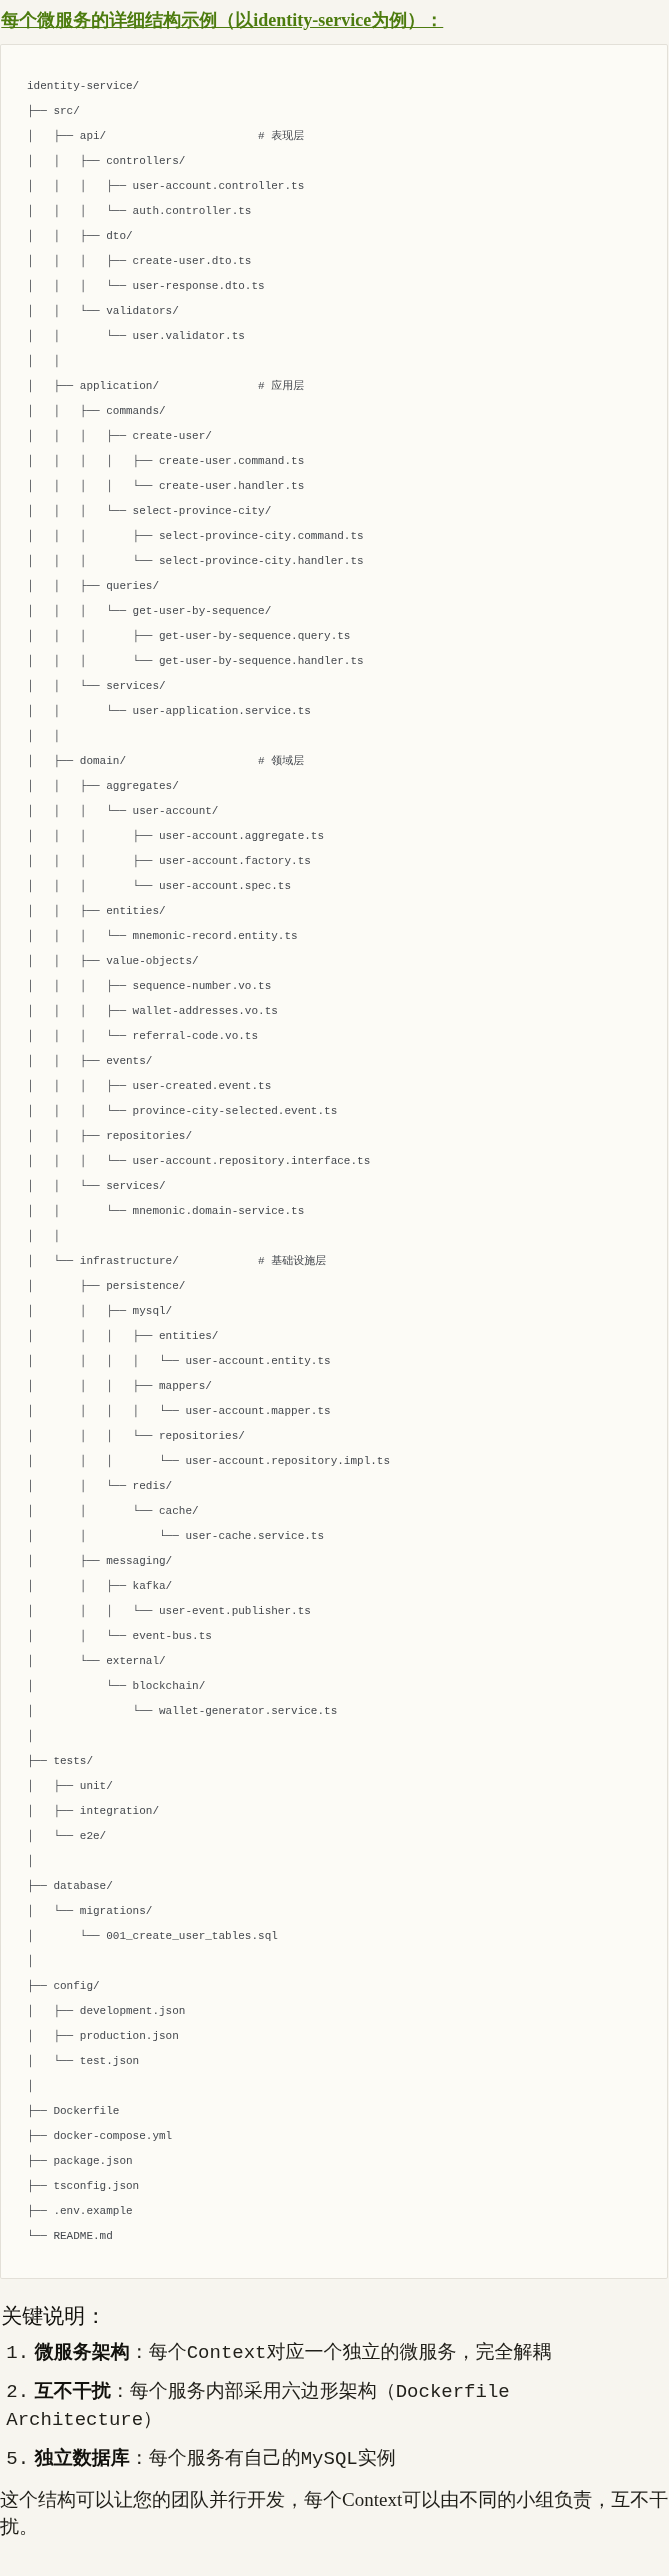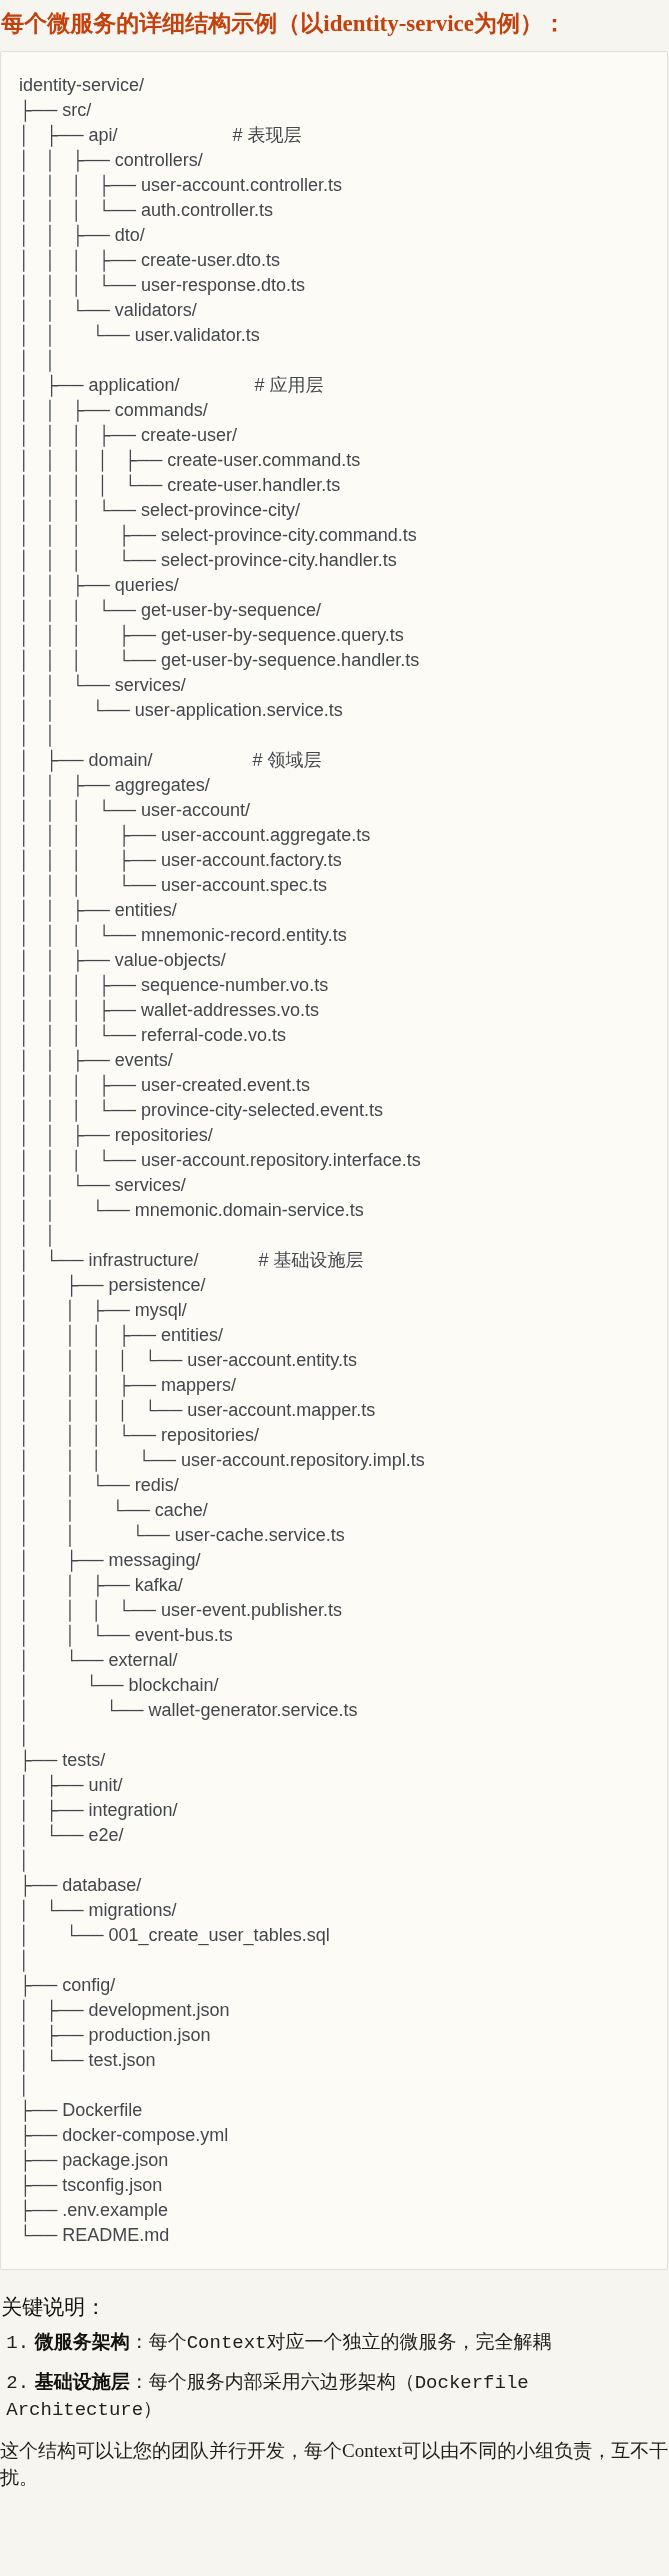--- a/index.html
+++ b/index.html
@@ -11,39 +11,40 @@
     width: 669px;
     min-height: 2576px;
     font-family: "Liberation Serif", serif;
     color: #1c1b16;
     box-sizing: border-box;
   }
   .page {
     padding: 0 0 10px 0;
   }
   .doc-title {
-    font-size: 23px;
+    font-size: 18px;
     line-height: 1.35;
     font-weight: 700;
-    color: #c2410c;
+    color: #4d7c0f;
     margin: 7.5px 1.3px 0 1.3px;
+    text-decoration: underline;
   }
   .tree-block {
     box-sizing: border-box;
     margin: 12.5px 1.3px 0 0;
     background: #fcfbf6;
     border: 0.6px solid #e3e0d8;
     border-radius: 1.9px;
     padding: 13px 10px;
     overflow: hidden;
   }
   .tree-block pre {
-    margin: 8px;
-    font-family: Liberation Sans, sans-serif;
-    font-size: 18px;
+    margin: 16px;
+    font-family: Liberation Mono, monospace;
+    font-size: 11px;
     line-height: 25px;
     color: #43474d;
     white-space: pre;
   }
   .notes-heading {
     font-size: 21px;
     line-height: 29px;
     font-weight: 400;
     color: #12110d;
     margin: 22.5px 0 0 1.3px;
@@ -172,25 +173,28 @@
 
   <h2 class="notes-heading">关键说明：</h2>
 
   <div class="notes-list">
 
     <div class="note-item">
       <span class="num">1.</span><span class="term">微服务架构</span><span class="sep">：</span><span class="desc">每个Context对应一个独立的微服务，完全解耦</span>
     </div>
 
     <div class="note-item">
-      <span class="num">2.</span><span class="term">基础设施层</span><span class="sep">：</span><span class="desc">每个服务内部采用六边形架构（Dockerfile Architecture）</span>
+      <span class="num">2.</span><span class="term">互不干扰</span><span class="sep">：</span><span class="desc">每个服务内部采用六边形架构（Dockerfile Architecture）</span>
     </div>
 
 
 
+    <div class="note-item">
+      <span class="num">5.</span><span class="term">独立数据库</span><span class="sep">：</span><span class="desc">每个服务有自己的MySQL实例</span>
+    </div>
 
 
   </div>
 
   <p class="closing-para">这个结构可以让您的团队并行开发，每个Context可以由不同的小组负责，互不干扰。</p>
 
 </div>
 
 
 </body></html>

